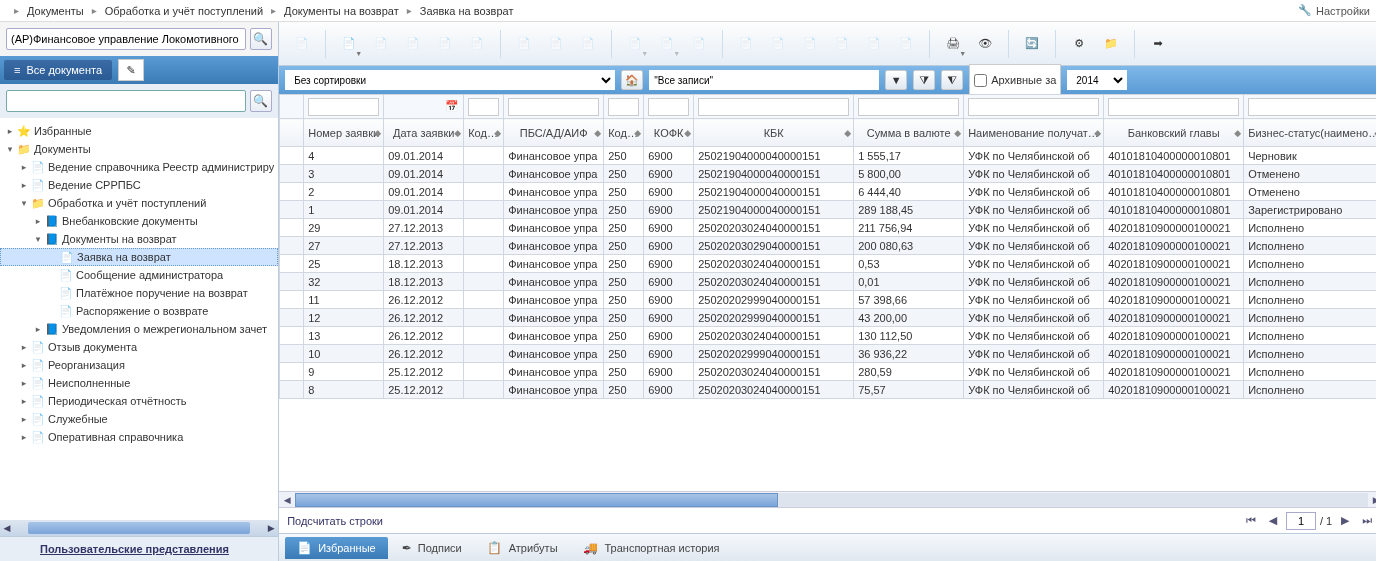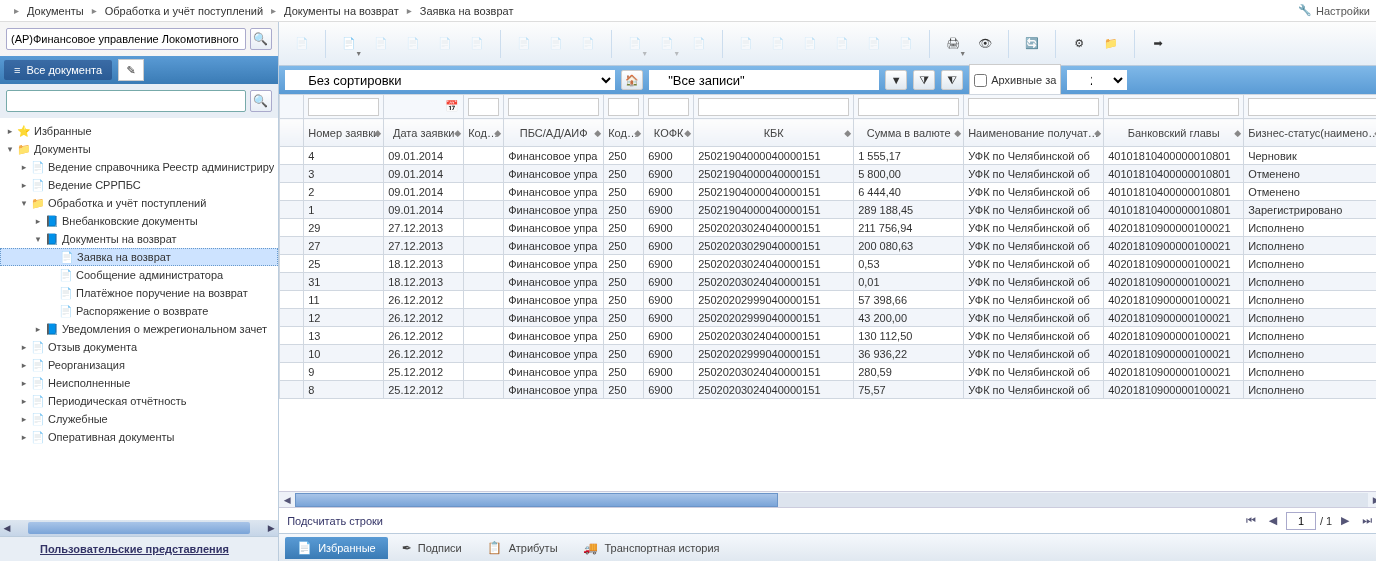--- a/index.html
+++ b/index.html
@@ -49,21 +49,21 @@
 .user-views-link { color: #336; text-decoration: underline; margin-top: 6px; display: block; text-align: center; cursor: pointer; }
 
 
 .toolbar { display: flex; align-items: center; height: 44px; background: linear-gradient(#fdfdfd,#e6eef6); border-bottom: 1px solid #bcd; padding: 0 8px; gap: 2px; }
 .tb-sep { width: 1px; height: 28px; background: #cde; margin: 0 6px; }
 .tb-btn { width: 30px; height: 30px; border: 1px solid transparent; border-radius: 3px; display: flex; align-items: center; justify-content: center; cursor: pointer; position: relative; }
 .tb-btn.disabled { opacity: 0.45; cursor: default; }
 .tb-drop { font-size: 7px; color: #777; position: absolute; right: 1px; bottom: 1px; }
 
 .filter-bar { display: flex; align-items: center; height: 28px; background: linear-gradient(#7fb8e8,#5a9bd5); padding: 0 6px; gap: 6px; }
-.fb-input { height: 20px; border: 1px solid #fff; background: #fff; font-size: 13px; padding: 0 18px; }
+.fb-input { height: 20px; border: 1px solid #fff; background: #fff; font-size: 10px; padding: 0 4px; }
 .fb-select { width: 330px; }
 .fb-icon-btn { width: 22px; height: 20px; background: linear-gradient(#fff,#e0e8f0); border: 1px solid #ccc; display: flex; align-items: center; justify-content: center; cursor: pointer; border-radius: 2px; }
 .fb-check { display: flex; align-items: center; gap: 4px; background: #fff; border: 1px solid #ccc; height: 32px; padding: 0 4px; }
 
 
 .grid-wrap { flex: 1; overflow: hidden; display: flex; flex-direction: column; }
 .grid { overflow: auto; flex: 1; }
 table { border-collapse: collapse; table-layout: fixed; width: 100%; }
 th, td { border: 1px solid #d0d7e0; padding: 2px 4px; font-size: 11px; overflow: hidden; text-overflow: ellipsis; white-space: nowrap; }
 thead tr.filter-row th { background: #f5f8fc; height: 24px; }
@@ -226,21 +226,21 @@
           <span class="tree-label">Периодическая отчётность</span>
         </div>
         <div class="tree-node d1">
           <span class="tree-toggle">▸</span>
           <span class="tree-icon">📄</span>
           <span class="tree-label">Служебные</span>
         </div>
         <div class="tree-node d1">
           <span class="tree-toggle">▸</span>
           <span class="tree-icon">📄</span>
-          <span class="tree-label">Оперативная документы</span>
+          <span class="tree-label">Оперативная справочника</span>
         </div>
       </div>
     <div class="hscroll">
       <span class="arrow">◀</span>
       <div class="thumb"></div>
       <span class="arrow">▶</span>
     </div>
     <div class="user-views">
       <span class="user-views-title">Пользовательские представления</span>
     </div>
@@ -500,21 +500,21 @@
                 <td>250</td>
                 <td>6900</td>
                 <td>25020203024040000151</td>
                 <td>0,53</td>
                 <td>УФК по Челябинской об</td>
                 <td>40201810900000100021</td>
                 <td>Исполнено</td>
               </tr>
               <tr>
                 <td></td>
-                <td>31</td>
+                <td>32</td>
                 <td>18.12.2013</td>
                 <td></td>
                 <td>Финансовое упра</td>
                 <td>250</td>
                 <td>6900</td>
                 <td>25020203024040000151</td>
                 <td>0,01</td>
                 <td>УФК по Челябинской об</td>
                 <td>40201810900000100021</td>
                 <td>Исполнено</td>

